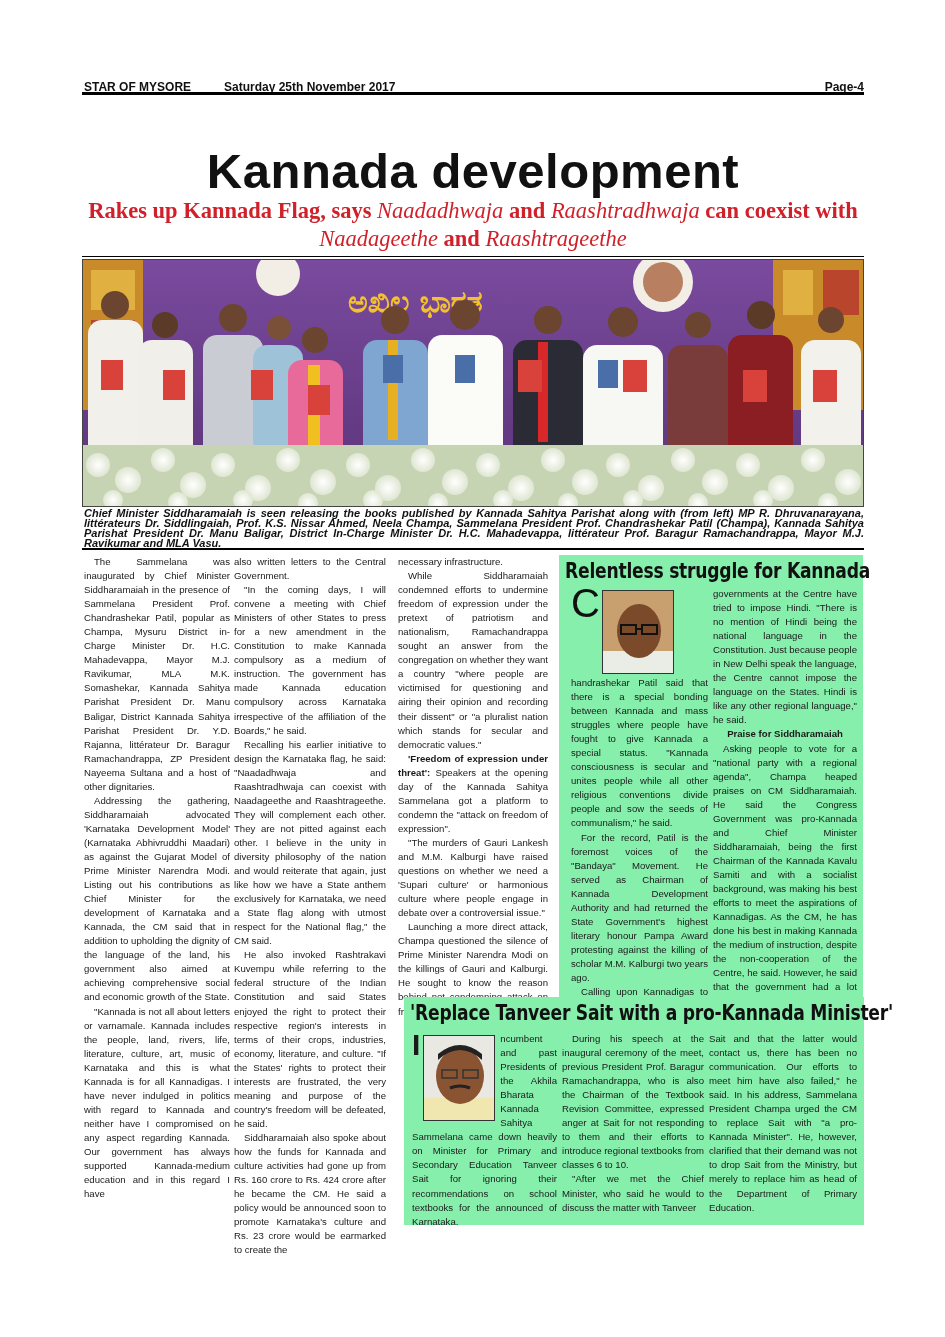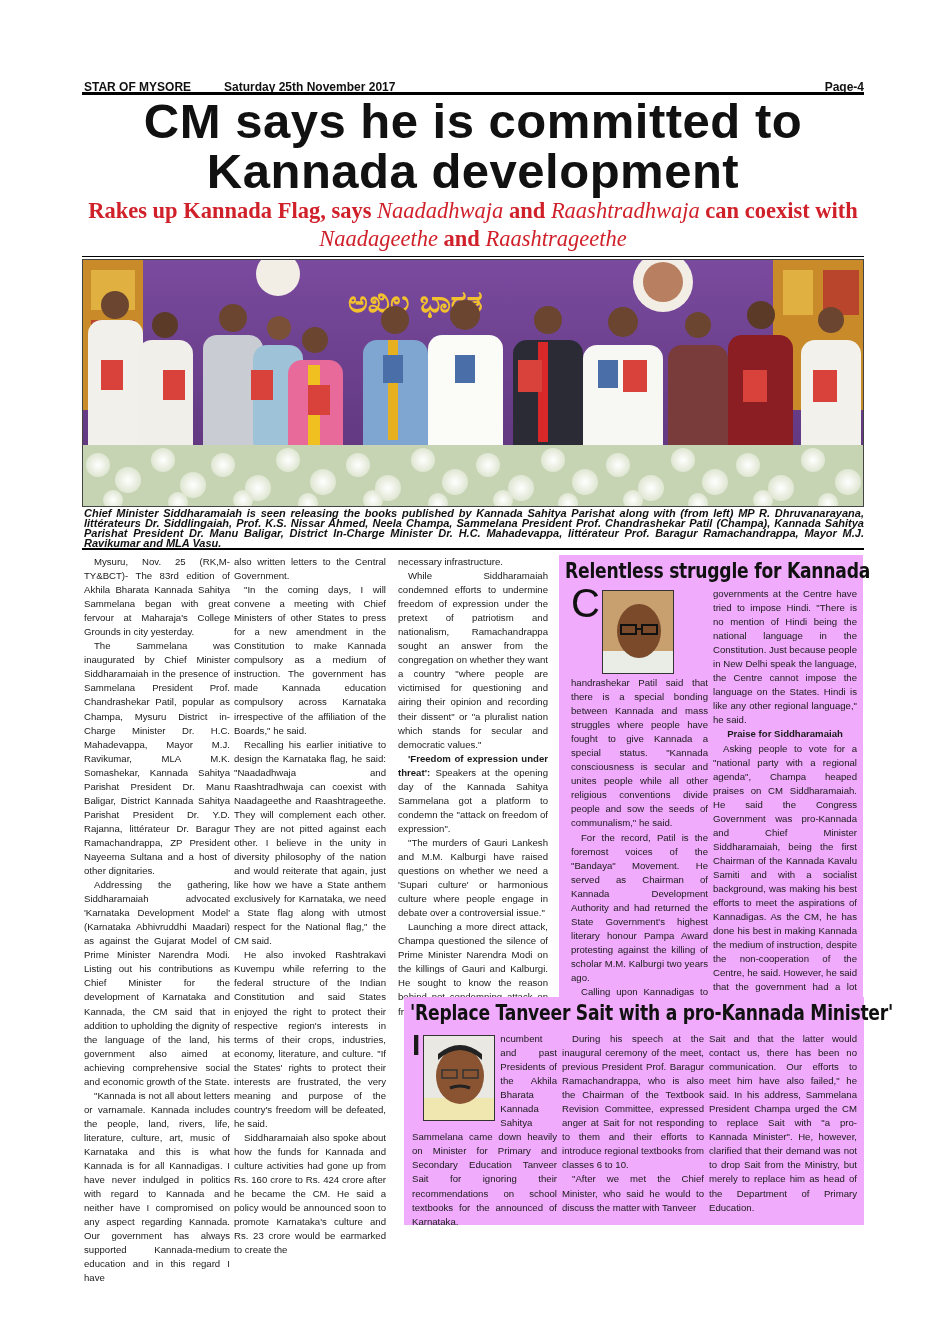--- a/index.html
+++ b/index.html
@@ -15,21 +15,21 @@
   .rule-sub { position: absolute; left: 82px; top: 256px; width: 782px; height: 1px; background: #000; }
   .photo { position: absolute; left: 82px; top: 259px; width: 782px; height: 248px; overflow: hidden; border: 1px solid #444; box-sizing: border-box; }
   .caption { position: absolute; left: 84px; top: 508px; width: 780px; font-family: "Liberation Sans", sans-serif; font-style: italic; font-weight: bold; font-size: 11px; line-height: 10px; color: #111; text-align: justify; }
   .rule-cap { position: absolute; left: 82px; top: 548px; width: 782px; height: 2px; background: #000; }
   .col { position: absolute; font-family: "Liberation Sans", sans-serif; font-size: 9.6px; line-height: 14.05px; text-align: justify; color: #1a1a1a; }
   .col p { margin: 0; text-indent: 10px; }
   .col p.noind { text-indent: 0; }
   .col1 { left: 84px; top: 555px; width: 146px; }
   .col2 { left: 234px; top: 555px; width: 152px; }
   .col3 { left: 398px; top: 555px; width: 150px; }
-  .box { position: absolute; background: #f0abfc; }
+  .box { position: absolute; background: #86efac; }
   .box1 { left: 559px; top: 555px; width: 304px; height: 457px; }
   .box2 { left: 404px; top: 997px; width: 460px; height: 228px; }
   .box-title { position: absolute; font-family: "DejaVu Sans", sans-serif; font-weight: bold; color: #111; transform: scaleX(0.78); transform-origin: left top; white-space: nowrap; }
   .box1 .box-title { left: 6px; top: 3px; font-size: 22px; letter-spacing: -0.3px; }
   .box2 .box-title { left: 6px; top: 3px; font-size: 22px; letter-spacing: -0.3px; }
   .bcol { position: absolute; font-family: "Liberation Sans", sans-serif; font-size: 9.6px; line-height: 14.05px; text-align: justify; color: #1a1a1a; }
   .bcol p { margin: 0; text-indent: 10px; }
   .bcol p.noind { text-indent: 0; }
   .bcol .sub { text-align: center; font-weight: bold; text-indent: 0; }
   .box1 .bl { left: 12px; top: 32px; width: 137px; }
@@ -47,21 +47,21 @@
 <body>
 
 <div class="masthead">
   <span class="paper">STAR OF MYSORE</span>
   <span class="date">Saturday 25th November 2017</span>
   <span class="page">Page-4</span>
 </div>
 <div class="rule-top"></div>
 
 <h1 class="headline" style="margin:0;">
-  <span>CM says he is committed to</span><br>
+  <br>
   <span>Kannada development</span>
 </h1>
 
 <div class="subhead">
   <span>Rakes up Kannada Flag, says </span><i>Naadadhwaja</i><span> and </span><i>Raashtradhwaja</i><span> can coexist with </span><i>Naadageethe</i><span> and </span><i>Raashtrageethe</i>
 </div>
 <div class="rule-sub"></div>
 
 <div class="photo">
   <svg width="782" height="248" viewBox="0 0 782 248" xmlns="http://www.w3.org/2000/svg">
@@ -175,21 +175,20 @@
         <circle cx="680" cy="240" r="10"></circle>
         <circle cx="745" cy="243" r="10"></circle>
     </g>
   </svg>
 </div>
 
 <div class="caption">Chief Minister Siddharamaiah is seen releasing the books published by Kannada Sahitya Parishat along with (from left) MP R. Dhruvanarayana, littérateurs Dr. Siddlingaiah, Prof. K.S. Nissar Ahmed, Neela Champa, Sammelana President Prof. Chandrashekar Patil (Champa), Kannada Sahitya Parishat President Dr. Manu Baligar, District In-Charge Minister Dr. H.C. Mahadevappa, littérateur Prof. Baragur Ramachandrappa, Mayor M.J. Ravikumar and MLA Vasu.</div>
 <div class="rule-cap"></div>
 
 <div class="col col1">
-  <p>Mysuru, Nov. 25 (RK,M-TY&amp;BCT)- The 83rd edition of Akhila Bharata Kannada Sahitya Sammelana began with great fervour at Maharaja's College Grounds in city yesterday.</p>
   <p>The Sammelana was inaugurated by Chief Minister Siddharamaiah in the presence of Sammelana President Prof. Chandrashekar Patil, popular as Champa, Mysuru District in-Charge Minister Dr. H.C. Mahadevappa, Mayor M.J. Ravikumar, MLA M.K. Somashekar, Kannada Sahitya Parishat President Dr. Manu Baligar, District Kannada Sahitya Parishat President Dr. Y.D. Rajanna, littérateur Dr. Baragur Ramachandrappa, ZP President Nayeema Sultana and a host of other dignitaries.</p>
   <p>Addressing the gathering, Siddharamaiah advocated 'Karnataka Development Model' (Karnataka Abhivruddhi Maadari) as against the Gujarat Model of Prime Minister Narendra Modi. Listing out his contributions as Chief Minister for the development of Karnataka and Kannada, the CM said that in addition to upholding the dignity of the language of the land, his government also aimed at achieving comprehensive social and economic growth of the State.</p>
   <p>"Kannada is not all about letters or varnamale. Kannada includes the people, land, rivers, life, literature, culture, art, music of Karnataka and this is what Kannada is for all Kannadigas. I have never indulged in politics with regard to Kannada and neither have I compromised on any aspect regarding Kannada. Our government has always supported Kannada-medium education and in this regard I have</p>
 </div>
 
 <div class="col col2">
   <p class="noind">also written letters to the Central Government.</p>
   <p>"In the coming days, I will convene a meeting with Chief Ministers of other States to press for a new amendment in the Constitution to make Kannada compulsory as a medium of instruction. The government has made Kannada education compulsory across Karnataka irrespective of the affiliation of the Boards," he said.</p>
   <p>Recalling his earlier initiative to design the Karnataka flag, he said: "Naadadhwaja and Raashtradhwaja can coexist with Naadageethe and Raashtrageethe. They will complement each other. They are not pitted against each other. I believe in the unity in diversity philosophy of the nation and would reiterate that again, just like how we have a State anthem exclusively for Karnataka, we need a State flag along with utmost respect for the National flag," the CM said.</p>
   <p>He also invoked Rashtrakavi Kuvempu while referring to the federal structure of the Indian Constitution and said States enjoyed the right to protect their respective region's interests in terms of their crops, industries, economy, literature, and culture. "If the States' rights to protect their interests are frustrated, the very meaning and purpose of the country's freedom will be defeated, he said.</p>

